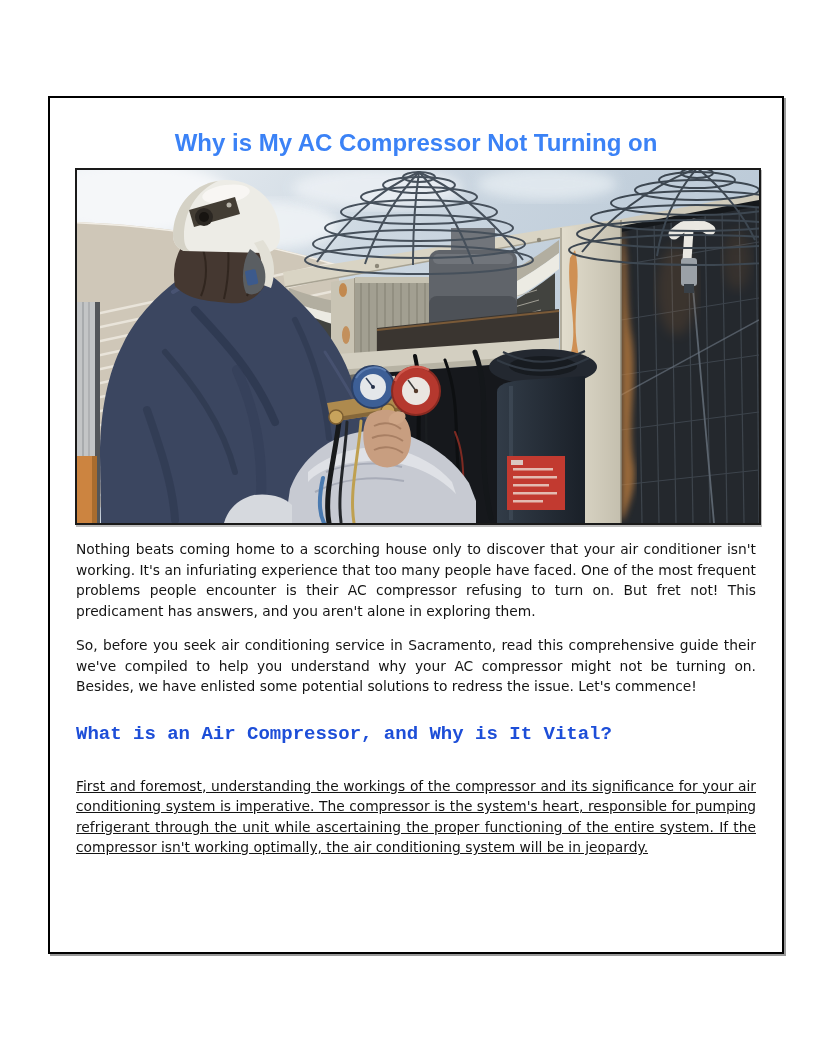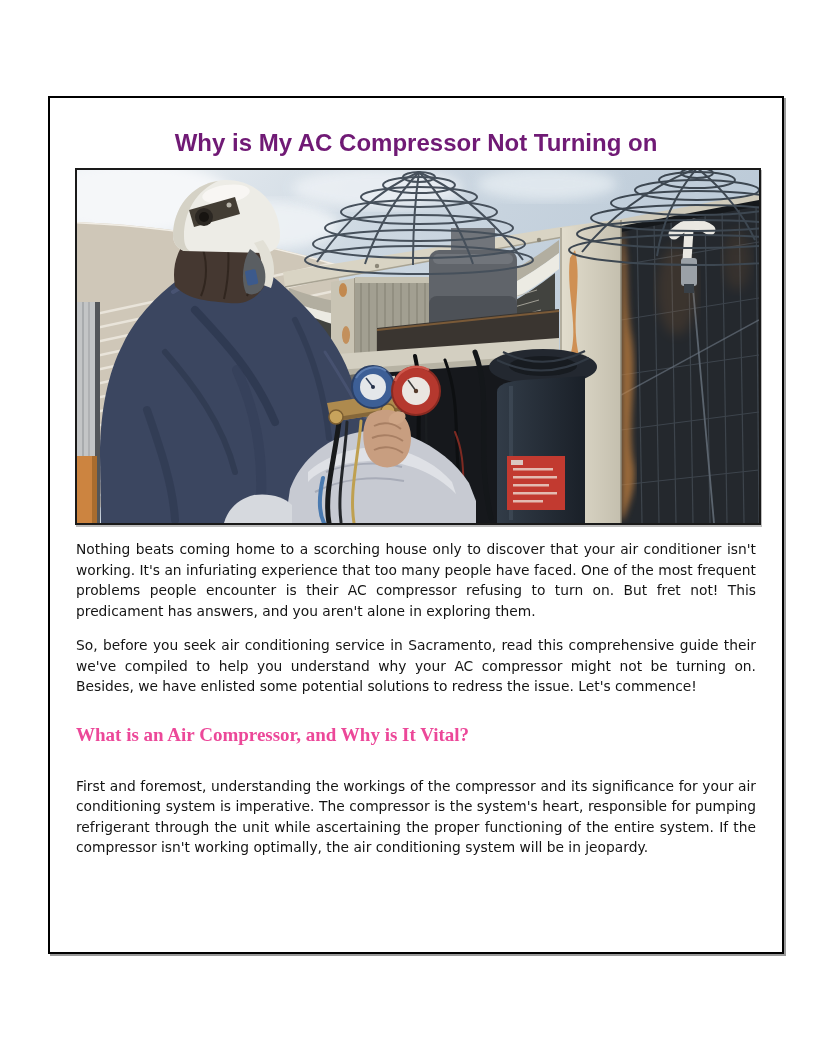--- a/index.html
+++ b/index.html
@@ -21,49 +21,49 @@
     padding: 0 25px;
     background: #ffffff;
   }
   h1.article-title {
     margin: 30px 0 0 0;
     font-family: "Liberation Sans", sans-serif;
     font-weight: bold;
     font-size: 24px;
     line-height: 30px;
     text-align: center;
-    color: #701a75;
+    color: #3b82f6;
   }
   figure.article-photo {
     margin: 10px auto 0 auto;
     width: 682px; height: 353px;
     border: 2px solid #1a1a1a;
     box-shadow: 1px 2px 0 rgba(90,90,90,.4);
     padding: 0;
     position: relative;
     overflow: hidden;
     background: #c7d3de;
   }
   figure.article-photo svg { display:block; width: 682px; height: 353px; }
   p.body-para {
     font-size: 13.8px;
     line-height: 20.5px;
     text-align: justify;
     margin: 14px 1px 0 1px;
     color: #141414;
   }
   p.body-para.first { }
-  p.body-para.after-heading { margin-top: 29px; }
+  p.body-para.after-heading { margin-top: 29px; text-decoration: underline; }
   h2.section-heading {
-    font-family: Liberation Serif, serif;
+    font-family: Liberation Mono, monospace;
     font-weight: bold;
     font-size: 19px;
     line-height: 25px;
     margin: 25px 1px 0 1px;
-    color: #ec4899;
+    color: #1d4ed8;
   }
 </style>
 </head>
 <body>
 
 <div class="page-frame">
 
   <h1 class="article-title">Why is My AC Compressor Not Turning on</h1>
 
   <figure class="article-photo">

